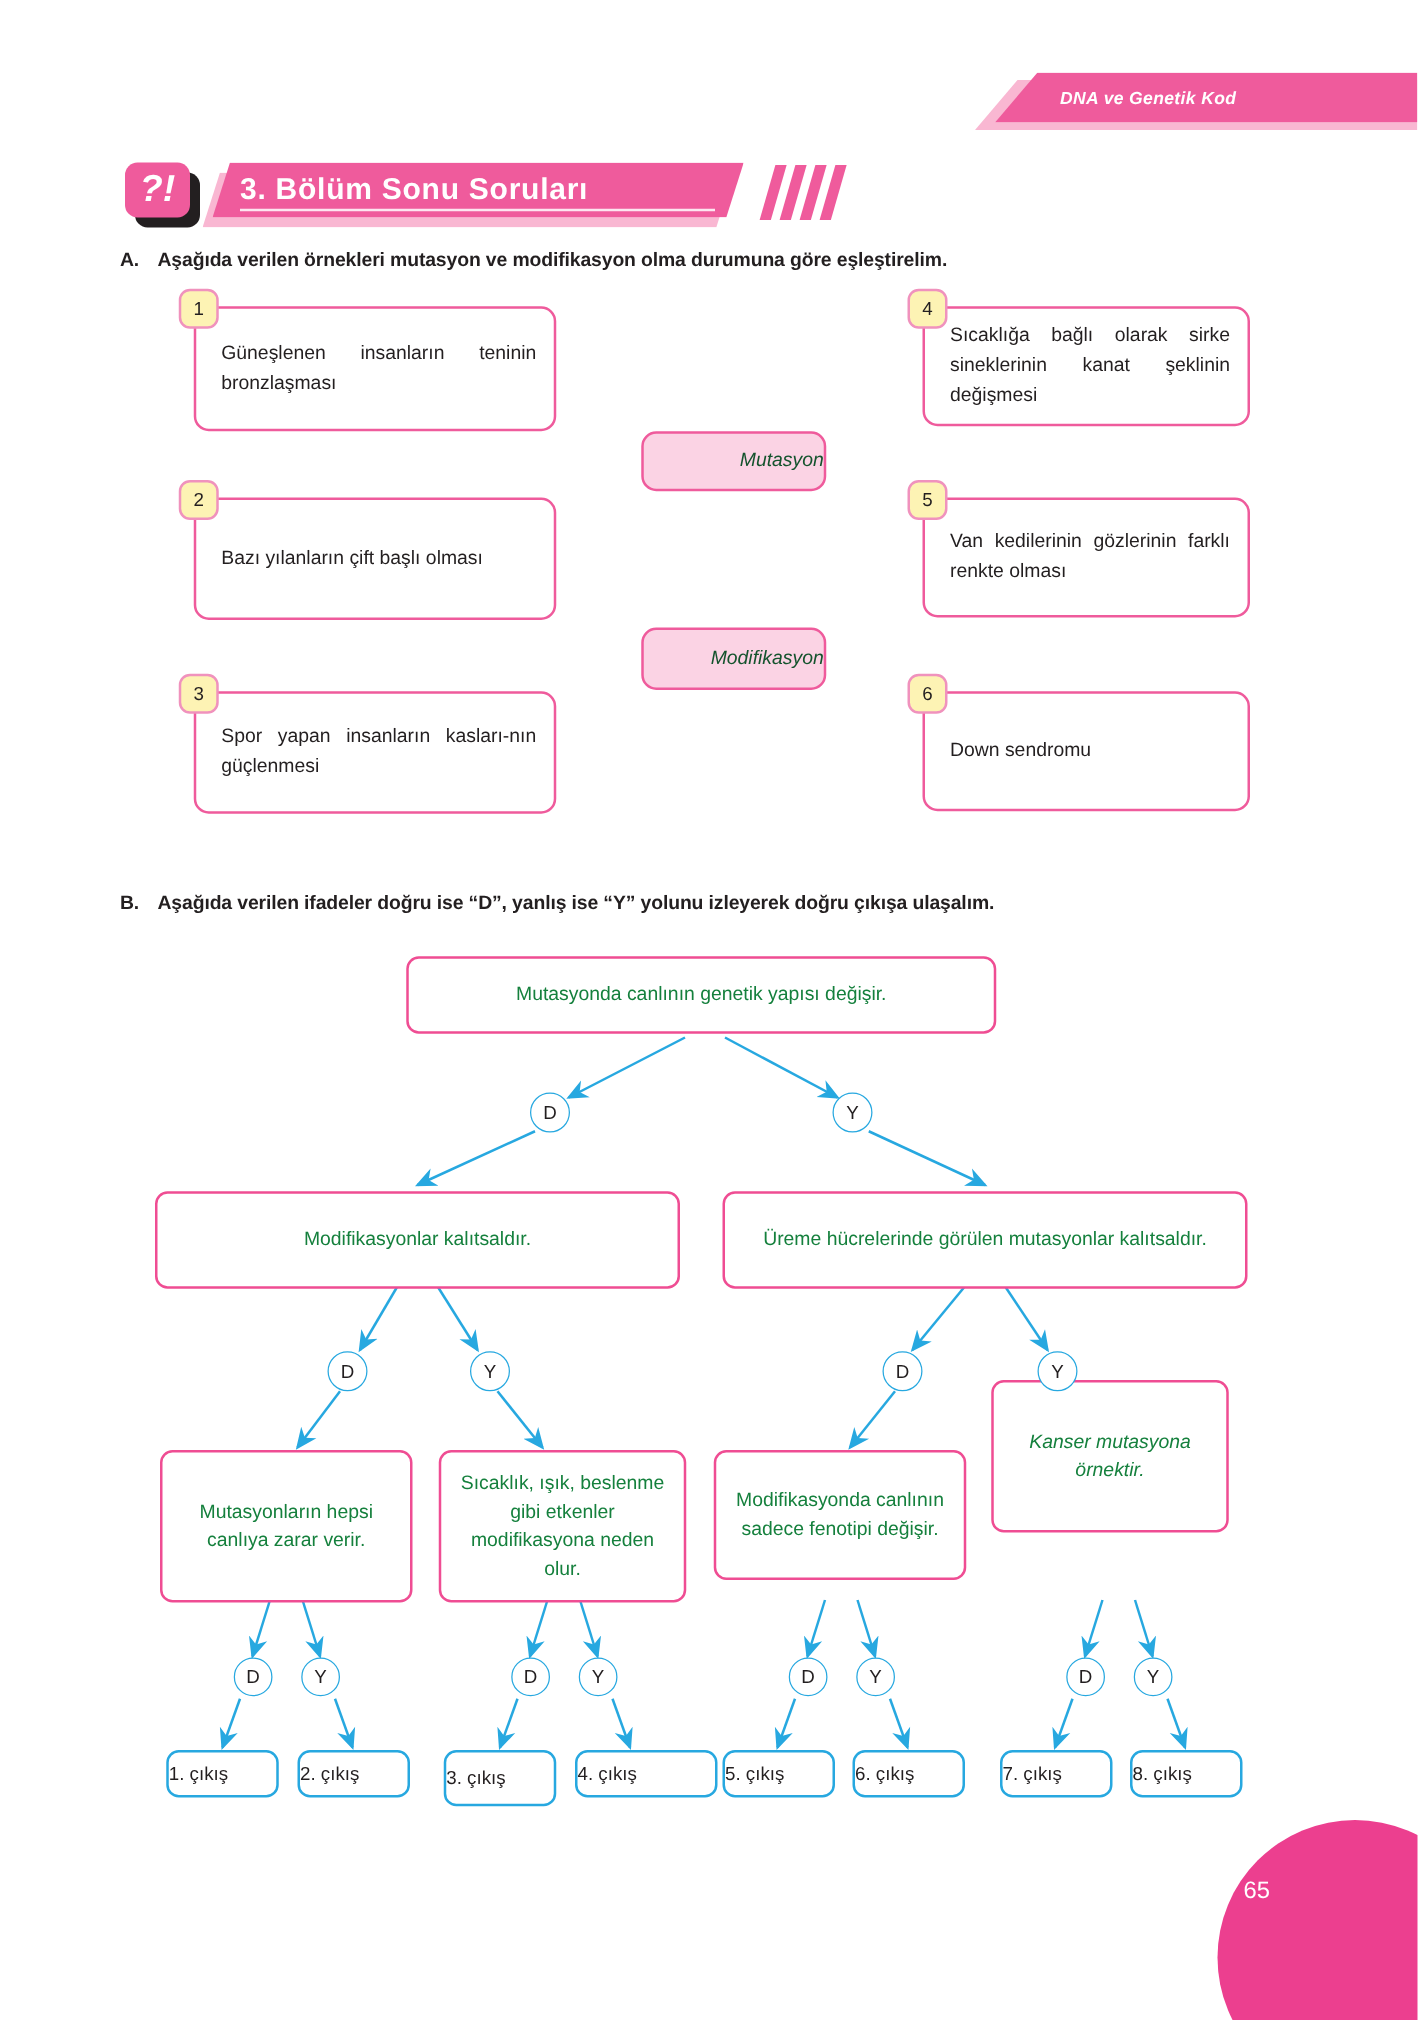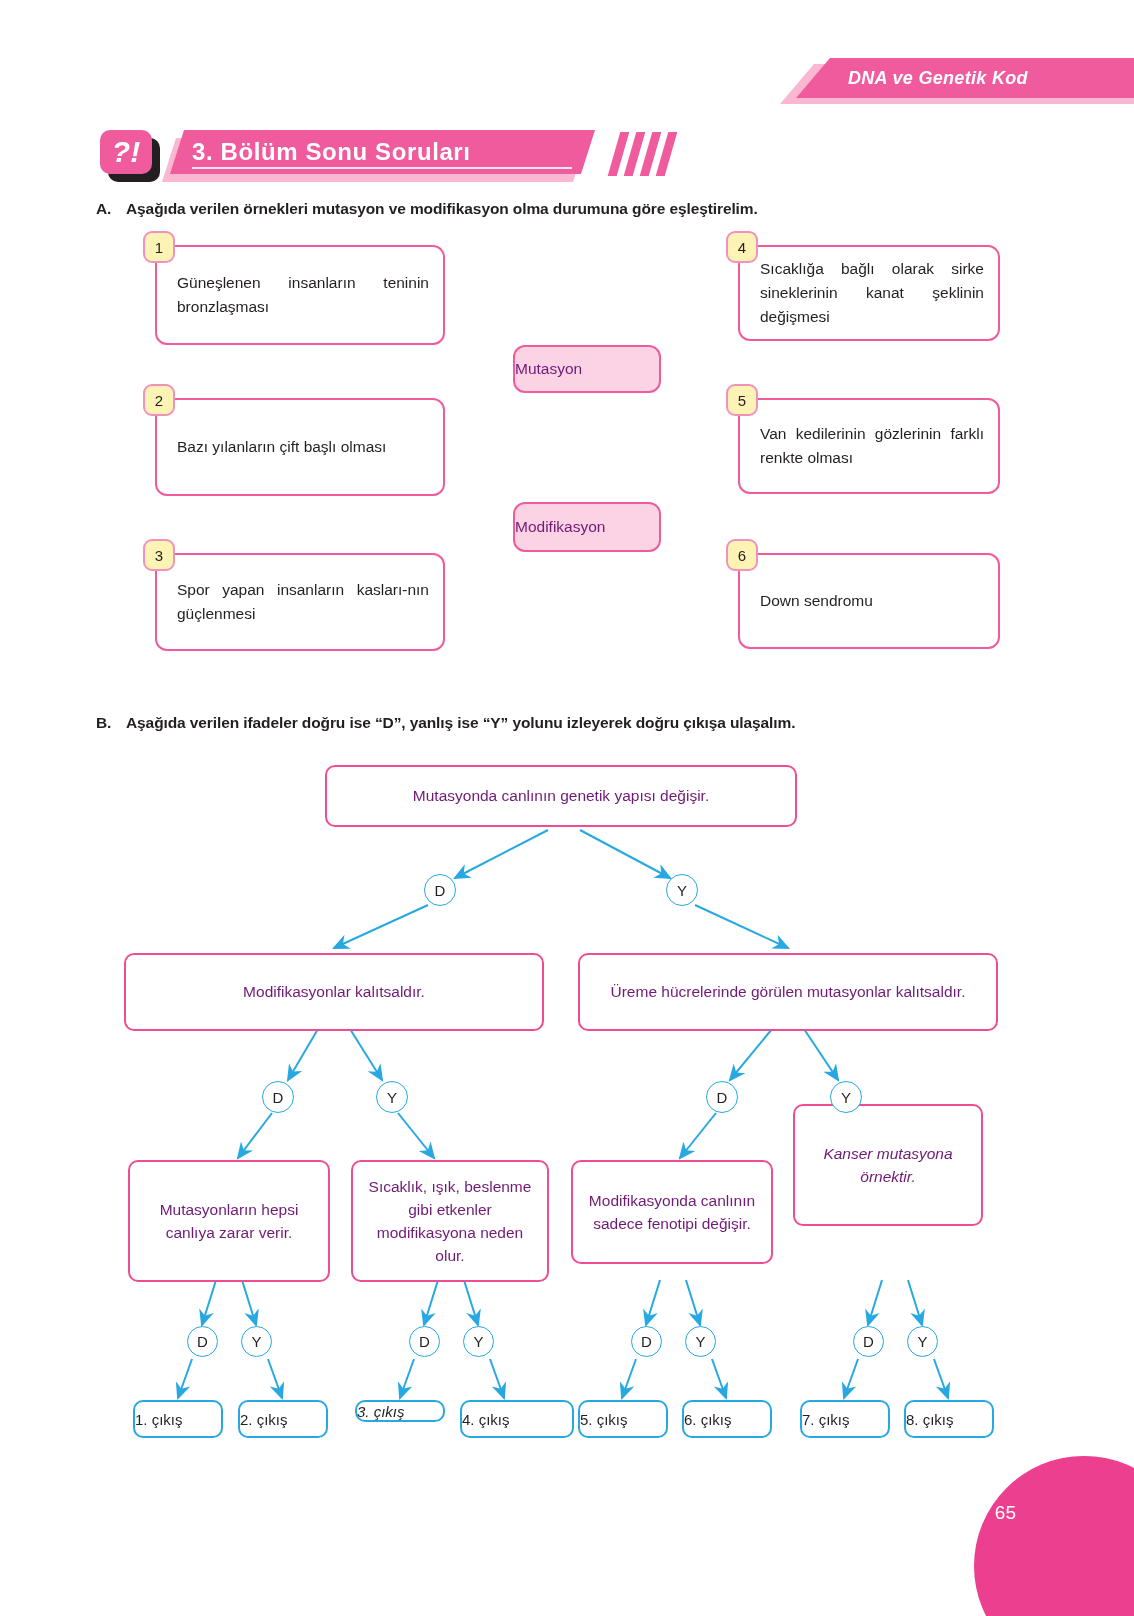--- a/index.html
+++ b/index.html
@@ -23,21 +23,21 @@
     clip-path:polygon(34px 0, 100% 0, 100% 100%, 0 100%);
   }
   .runhead{
     position:absolute; left:22px; top:0; right:0; height:40px;
     background:#ef5b9c;
     clip-path:polygon(34px 0, 100% 0, 100% 100%, 0 100%);
     display:flex; align-items:center;
   }
   .runhead span{
     color:#ffffff; font-weight:bold; font-style:italic;
-    font-size:18px; letter-spacing:.3px; margin-left:52px;
+    font-size:14px; letter-spacing:.3px; margin-left:52px;
   }
 
   
   .banner{ position:absolute; left:100px; top:130px; height:50px; width:580px; }
   .qi-shadow{
     position:absolute; left:8px; top:8px; width:52px; height:44px;
     background:#231f20; border-radius:10px;
   }
   .qi{
     position:absolute; left:0; top:0; width:52px; height:44px;
@@ -97,33 +97,33 @@
     background:#fdf3b4; border:2px solid #f092bd;
     display:flex; align-items:center; justify-content:center;
     font-size:15px; color:#231f20; z-index:3;
   }
 
   
   .pill{
     position:absolute;
     background:#fbd3e4; border:2px solid #ef5b9c;
     border-radius:12px;
-    display:flex; align-items:center; justify-content:flex-start;
-    font-size:15.5px; color:#701a75;
+    display:flex; align-items:center; justify-content:flex-end;
+    font-size:15.5px; color:#14532d;font-style:italic;
   }
 
   
   .fbox{
     position:absolute;
     border:2px solid #ef4d93;
     border-radius:10px;
     background:#ffffff;
     display:flex; align-items:center; justify-content:center;
     text-align:center;
-    font-size:15.5px; line-height:1.5; color:#701a75;
+    font-size:15.5px; line-height:1.5; color:#15803d;
     padding:4px 8px;
   }
   .exitbox{
     position:absolute;
     border:2px solid #27a8e0;
     border-radius:10px;
     background:#ffffff;
     display:flex; align-items:center; 
     font-size:15px; color:#231f20;
   }
@@ -304,21 +304,21 @@
 <div class="dy" style="left:685px; top:1326px; width:31px; height:31px;">Y</div>
 <div class="dy" style="left:853px; top:1326px; width:31px; height:31px;">D</div>
 <div class="dy" style="left:907px; top:1326px; width:31px; height:31px;">Y</div>
 
 <div class="exitbox" style="left:133px; top:1400px; width:90px; height:38px;">
   <span>1. çıkış</span>
 </div>
 <div class="exitbox" style="left:238px; top:1400px; width:90px; height:38px;">
   <span>2. çıkış</span>
 </div>
-<div class="exitbox" style="left:355px; top:1400px; width:90px; height:22px;font-style:italic;">
+<div class="exitbox" style="left:355px; top:1400px; width:90px; height:45px;">
   <span>3. çıkış</span>
 </div>
 <div class="exitbox" style="left:460px; top:1400px; width:114px; height:38px;">
   <span>4. çıkış</span>
 </div>
 <div class="exitbox" style="left:578px; top:1400px; width:90px; height:38px;">
   <span>5. çıkış</span>
 </div>
 <div class="exitbox" style="left:682px; top:1400px; width:90px; height:38px;">
   <span>6. çıkış</span>

